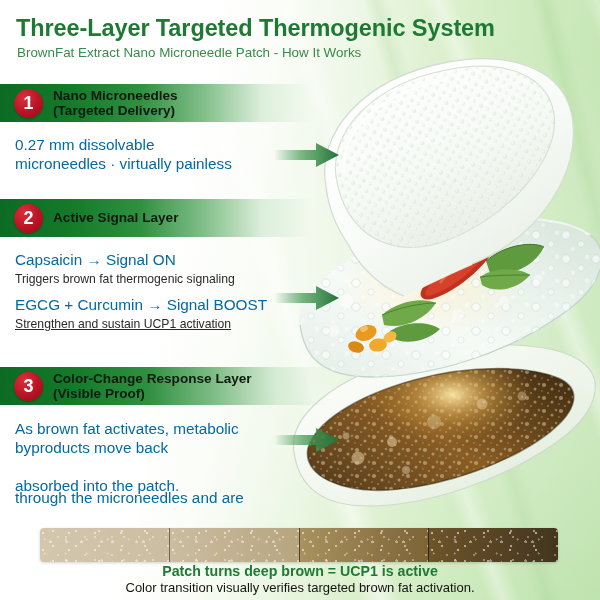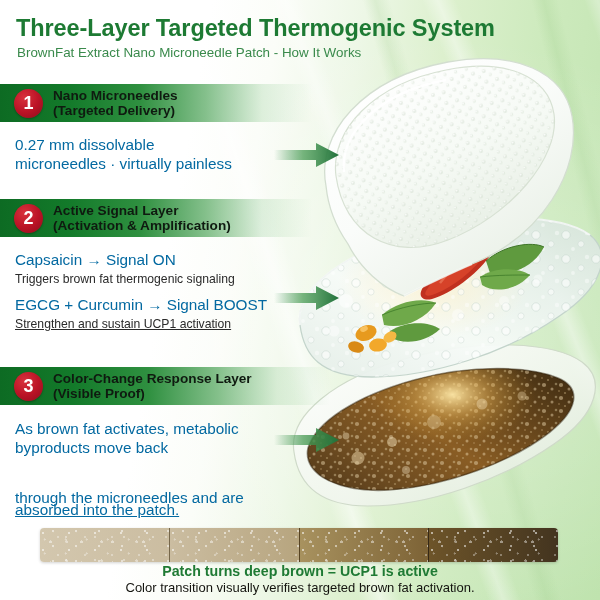--- a/index.html
+++ b/index.html
@@ -307,21 +307,20 @@
         <stop offset="100%" stop-color="#21713a" stop-opacity="1"></stop>
       </linearGradient>
     </defs>
     <path d="M0,8 L42,8 L42,1 L65,13 L42,25 L42,18 L0,18 Z" fill="url(#ag1)"></path>
   </svg>
 
   <div class="step-bar" style="top:199px; width:312px;">
     <div class="badge">2</div>
     <div class="step-title">
       <div>Active Signal Layer</div>
-      <div class="l2">(Activation &amp; Amplification)</div>
     </div>
   </div>
   <div class="body-txt big" style="left:15px; top:249px;">Capsaicin → Signal ON</div>
   <div class="body-txt sub" style="left:15px; top:271px;">Triggers brown fat thermogenic signaling</div>
   <div class="body-txt big" style="left:15px; top:294px;">EGCG + Curcumin → Signal BOOST</div>
   <div class="body-txt sub" style="left:15px; top:316px;text-decoration:underline;">Strengthen and sustain UCP1 activation</div>
 
   <svg class="arrow" style="left:274px; top:285px;" viewBox="0 0 66 26">
     <defs>
       <linearGradient id="ag2" x1="0" y1="0" x2="1" y2="0">
@@ -336,21 +335,21 @@
   <div class="step-bar" style="top:367px; width:330px;">
     <div class="badge">3</div>
     <div class="step-title">
       <div>Color-Change Response Layer</div>
       <div class="l2">(Visible Proof)</div>
     </div>
   </div>
   <div class="body-txt big" style="left:15px; top:418px;">As brown fat activates, metabolic</div>
   <div class="body-txt big" style="left:15px; top:437px;">byproducts move back</div>
   <div class="body-txt big" style="left:15px; top:456px;margin-top:31px;">through the microneedles and are</div>
-  <div class="body-txt big" style="left:15px; top:499px;text-decoration:underline;">absorbed into the patch.</div>
+  <div class="body-txt big" style="left:15px; top:475px;">absorbed into the patch.</div>
 
   <svg class="arrow" style="left:274px; top:427px;" viewBox="0 0 66 26">
     <defs>
       <linearGradient id="ag3" x1="0" y1="0" x2="1" y2="0">
         <stop offset="0%" stop-color="#2e8b45" stop-opacity="0"></stop>
         <stop offset="45%" stop-color="#4a9c55" stop-opacity=".75"></stop>
         <stop offset="100%" stop-color="#21713a" stop-opacity="1"></stop>
       </linearGradient>
     </defs>
     <path d="M0,8 L42,8 L42,1 L65,13 L42,25 L42,18 L0,18 Z" fill="url(#ag3)"></path>

